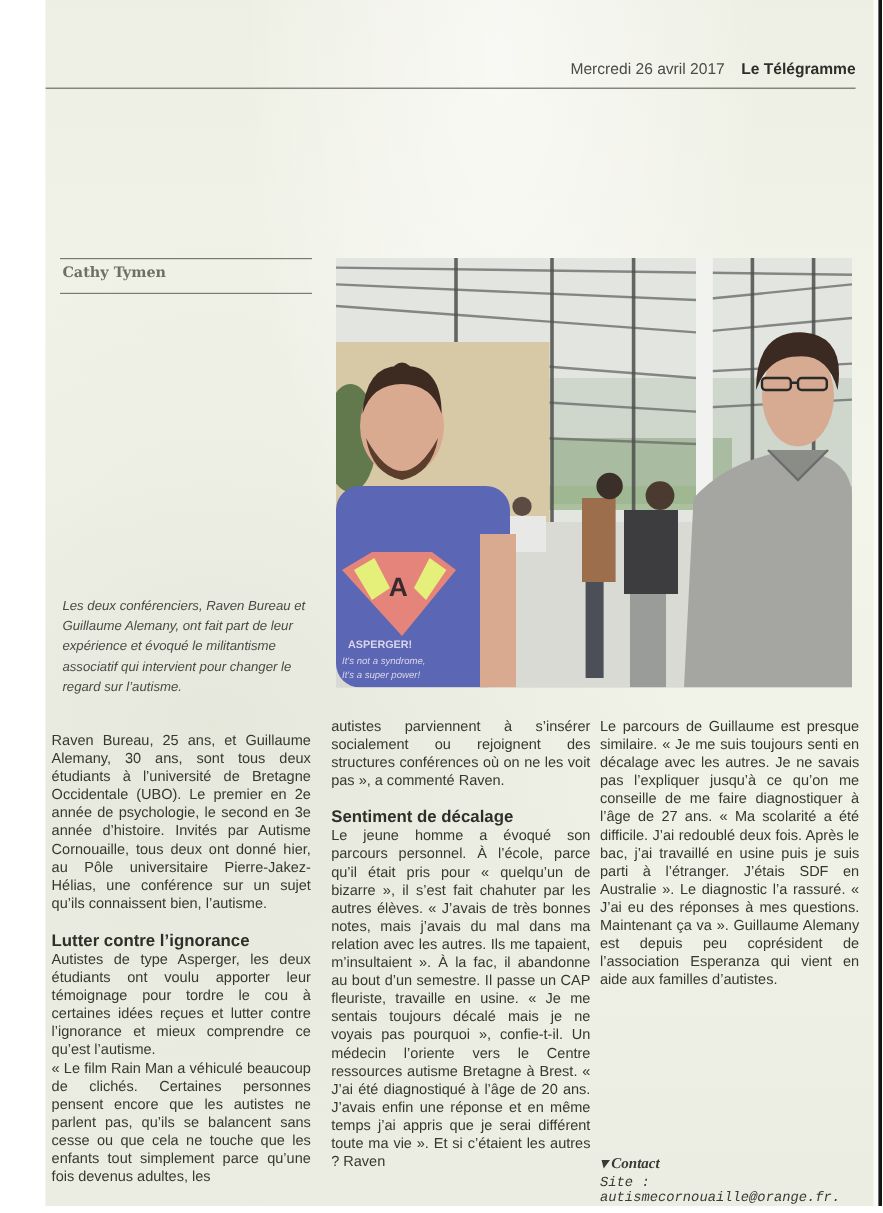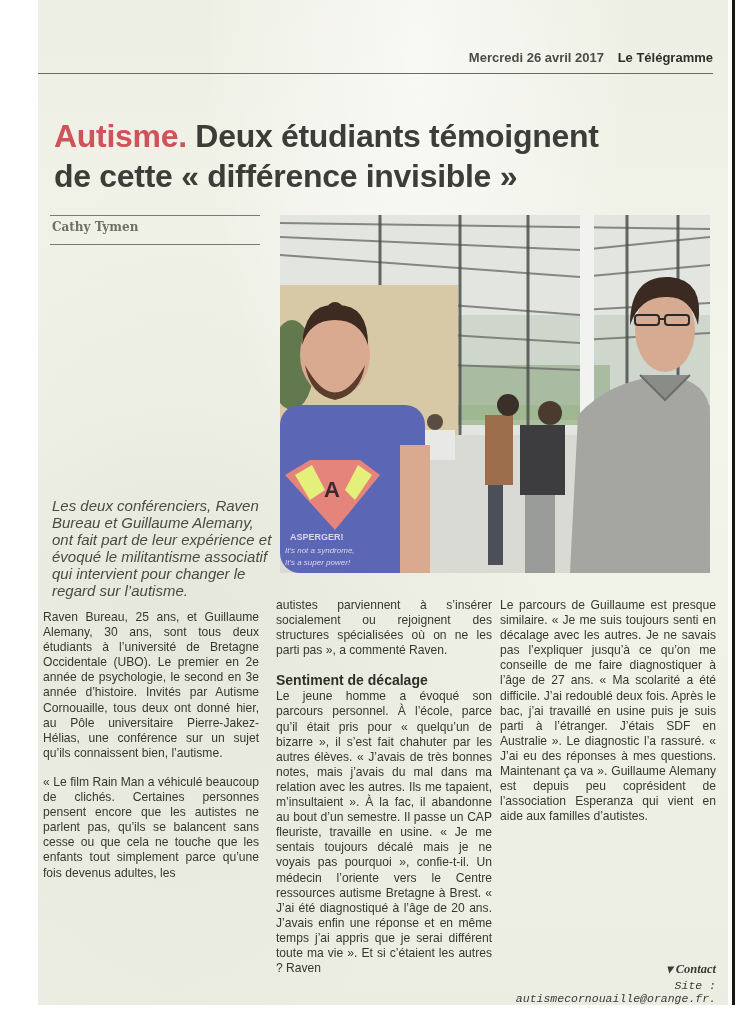--- a/index.html
+++ b/index.html
@@ -18,21 +18,21 @@
       linear-gradient(180deg, #eeefe4 0%, #f3f4ea 40%, #ecede2 100%);
   }
   .right-edge { position: absolute; left: 728px; top: 0; width: 8px; height: 1011px; background: #fbfbf8; }
   .right-edge::after { content:""; position:absolute; left:4px; top:0; width:3px; height:1011px; background:#151515; }
   .bottom-edge { position:absolute; left:0; top:1005px; width:736px; height:6px; background:#fff; }
 
   .header {
     position: absolute; left: 0; top: 50px; width: 675px; height: 24px;
     text-align: right; font-size: 13px; color: #4c4c46;
   }
-  .header .date { margin-right: 10px; font-weight: bold; }
+  .header .date { margin-right: 10px; }
   .header .paper { font-weight: bold; color: #2e2e2a; }
   .header-rule { position:absolute; left:0; top:73px; width:675px; height:1px; background:#6b6b64; }
 
   .headline {
     position: absolute; left: 16px; top: 116px; width: 670px;
     font-family: "Liberation Sans", sans-serif; font-weight: bold;
     font-size: 32px; line-height: 40px; color: #3d3d38; letter-spacing: -0.3px;
   }
   .headline .kicker { color: #d0525a; }
 
@@ -42,62 +42,57 @@
     font-weight:bold; font-size:12px; color:#6f6f66;
   }
   .byline-rule-bot { position:absolute; left:12px; top:244px; width:210px; height:1px; background:#7a7a72; }
 
   .chapeau {
     position:absolute; left:14px; top:258px; width:215px;
     font-family:"Liberation Serif", serif; font-size:18.5px; line-height:23px; color:#3a3a34;
   }
   .caption {
     position:absolute; left:14px; top:497px; width:220px;
-    font-family:"Liberation Sans", sans-serif; font-style:italic; font-size:15px; line-height:17px; color:#4a4a44;
+    font-family:"Liberation Sans", sans-serif; font-style:italic; font-size:11px; line-height:17px; color:#4a4a44;
   }
 
   .photo {
     position:absolute; left:242px; top:215px; width:430px; height:358px; overflow:hidden;
     background: linear-gradient(180deg, #dfe2e0 0%, #eceeea 50%, #d8d9d2 100%);
   }
 
   .col {
     position:absolute; top:598px; width:216px;
     font-family:"Liberation Sans", sans-serif; font-size:12.1px; line-height:15.1px;
     text-align: justify; color:#37372f;
   }
   .col p { margin: 0; }
   .col h3 { margin: 0; font-size:14px; line-height:17px; font-weight:bold; color:#2f2f29; }
   .col1 { left: 5px; margin-top: 12px; }
   .col2 { left: 238px; }
   .col3 { left: 462px; }
 
   .contact {
     position:absolute; left: 462px; top: 961px; width: 216px;
-    font-family:"Liberation Serif", serif; color:#3a3a34;text-align:right;
+    font-family:"Liberation Serif", serif; color:#3a3a34;
   }
   .contact .label { font-weight:bold; font-style:italic; font-size:12.5px; }
   .contact .site { font-style:italic; font-size:11.5px; margin-top:2px;font-family:Liberation Mono, monospace; }
 </style>
 </head>
 <body>
 
 <div class="page">
 
   <div class="header">
     <span class="date">Mercredi 26 avril 2017</span>
     <span class="paper">Le Télégramme</span>
   </div>
   <div class="header-rule"></div>
 
-  <div class="headline">
-    <span class="kicker">Autisme.</span>
-    <span>Deux étudiants témoignent</span><br>
-    <span>de cette « différence invisible »</span>
-  </div>
 
   <div class="byline-rule-top"></div>
   <div class="byline">Cathy Tymen</div>
   <div class="byline-rule-bot"></div>
 
   <div class="caption">Les deux conférenciers, Raven Bureau et Guillaume Alemany, ont fait part de leur expérience et évoqué le militantisme associatif qui intervient pour changer le regard sur l’autisme.</div>
 
   <div class="photo">
     <svg width="430" height="358" viewBox="0 0 430 358" xmlns="http://www.w3.org/2000/svg">
 
@@ -165,25 +160,27 @@
       <rect x="355" y="100" width="24" height="10" rx="3" fill="none" stroke="#2a2a2a" stroke-width="2"></rect>
       <rect x="385" y="100" width="24" height="10" rx="3" fill="none" stroke="#2a2a2a" stroke-width="2"></rect>
       <line x1="379" y1="104" x2="385" y2="104" stroke="#2a2a2a" stroke-width="2"></line>
       <path d="M360 160 L385 185 L410 160" fill="#8a8c88" stroke="#6b6d6a" stroke-width="2"></path>
     </svg>
   </div>
 
   <div class="col col1">
     <p>Raven Bureau, 25 ans, et Guillaume Alemany, 30 ans, sont tous deux étudiants à l’université de Bretagne Occidentale (UBO). Le premier en 2e année de psychologie, le second en 3e année d’histoire. Invités par Autisme Cornouaille, tous deux ont donné hier, au Pôle universitaire Pierre-Jakez-Hélias, une conférence sur un sujet qu’ils connaissent bien, l’autisme.</p>
     <div style="height:14px"></div>
+    <h3>Lutter contre l’ignorance</h3>
+    <p>Autistes de type Asperger, les deux étudiants ont voulu apporter leur témoignage pour tordre le cou à certaines idées reçues et lutter contre l’ignorance et mieux comprendre ce qu’est l’autisme.</p>
     <p>« Le film Rain Man a véhiculé beaucoup de clichés. Certaines personnes pensent encore que les autistes ne parlent pas, qu’ils se balancent sans cesse ou que cela ne touche que les enfants tout simplement parce qu’une fois devenus adultes, les</p>
   </div>
 
   <div class="col col2">
-    <p>autistes parviennent à s’insérer socialement ou rejoignent des structures spécialisées où on ne les parti pas », a commenté Raven.</p>
+    <p>autistes parviennent à s’insérer socialement ou rejoignent des structures conférences où on ne les voit pas », a commenté Raven.</p>
     <div style="height:14px"></div>
     <h3>Sentiment de décalage</h3>
     <p>Le jeune homme a évoqué son parcours personnel. À l’école, parce qu’il était pris pour « quelqu’un de bizarre », il s’est fait chahuter par les autres élèves. « J’avais de très bonnes notes, mais j’avais du mal dans ma relation avec les autres. Ils me tapaient, m’insultaient ». À la fac, il abandonne au bout d’un semestre. Il passe un CAP fleuriste, travaille en usine. « Je me sentais toujours décalé mais je ne voyais pas pourquoi », confie-t-il. Un médecin l’oriente vers le Centre ressources autisme Bretagne à Brest. « J’ai été diagnostiqué à l’âge de 20 ans. J’avais enfin une réponse et en même temps j’ai appris que je serai différent toute ma vie ». Et si c’étaient les autres ? Raven</p>
   </div>
 
   <div class="col col3">
     <p>Le parcours de Guillaume est presque similaire. « Je me suis toujours senti en décalage avec les autres. Je ne savais pas l’expliquer jusqu’à ce qu’on me conseille de me faire diagnostiquer à l’âge de 27 ans. « Ma scolarité a été difficile. J’ai redoublé deux fois. Après le bac, j’ai travaillé en usine puis je suis parti à l’étranger. J’étais SDF en Australie ». Le diagnostic l’a rassuré. « J’ai eu des réponses à mes questions. Maintenant ça va ». Guillaume Alemany est depuis peu coprésident de l’association Esperanza qui vient en aide aux familles d’autistes.</p>
   </div>
 
   <div class="contact">

